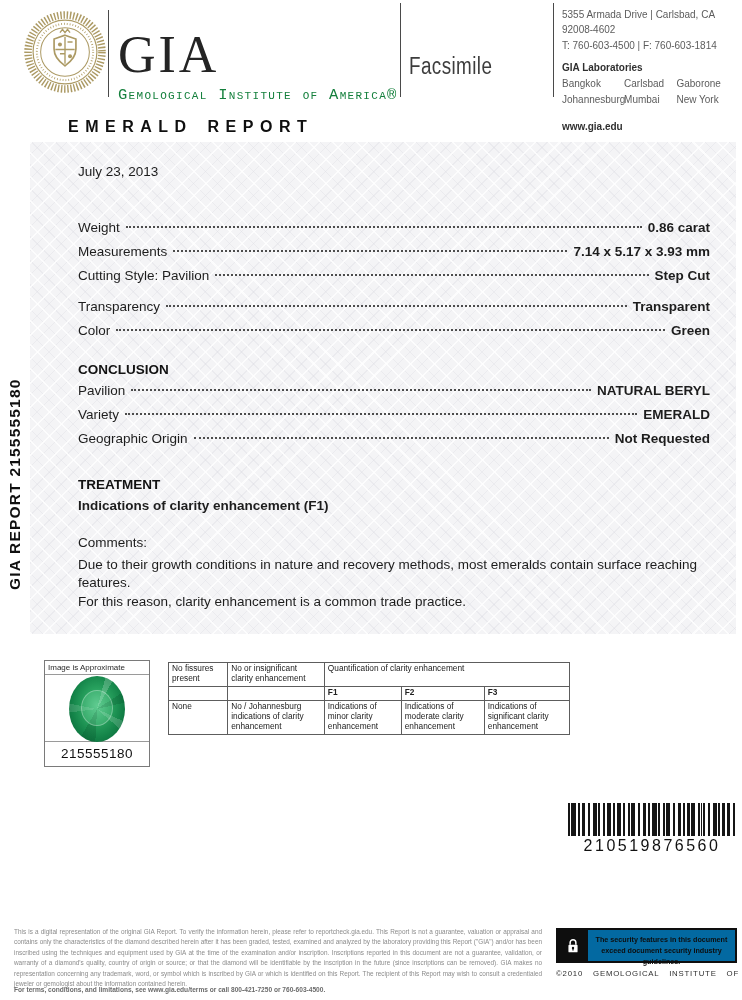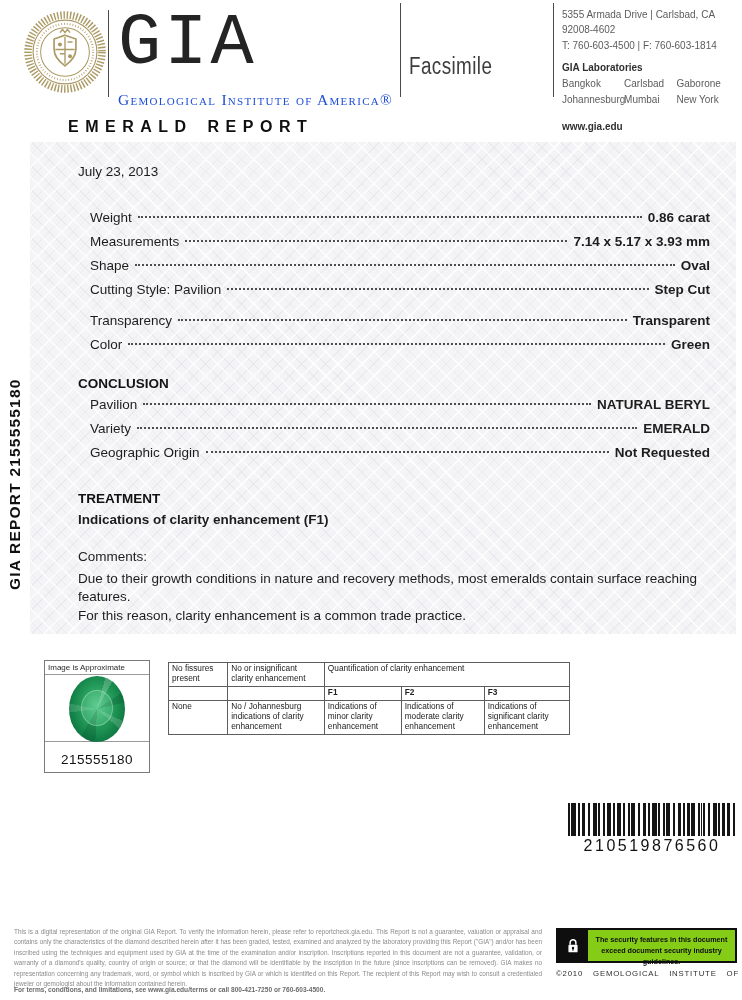--- a/index.html
+++ b/index.html
@@ -11,26 +11,26 @@
 
   
   .seal { position:absolute; left:23px; top:7px; width:84px; height:90px; }
   .vrule { position:absolute; width:1px; background:#4a4a4a; }
   .vrule1 { left:108px; top:10px; height:87px; }
   .vrule2 { left:400px; top:3px; height:94px; }
   .vrule3 { left:553px; top:3px; height:94px; }
 
   .gia-block { position:absolute; left:118px; top:8px; }
   .gia-big {
-    font-family:Liberation Mono, monospace; font-size:72px; line-height:1;
-    letter-spacing:3px; color:#242424;
+    font-family:Liberation Serif, serif; font-size:52px; line-height:1;
+    letter-spacing:3px; color:#242424;margin-top:21px;
   }
   .gia-sub {
-    font-family:Liberation Serif, serif; font-variant:small-caps;
-    font-size:15.5px; letter-spacing:1.3px; color:#1d4ed8; margin-top:11px;
+    font-family:Liberation Mono, monospace; font-variant:small-caps;
+    font-size:15.5px; letter-spacing:1.3px; color:#15803d; margin-top:5px;
   }
   .facsimile {
     position:absolute; left:409px; top:53px; font-size:23px; color:#3d3d3d;
     transform:scaleX(.82); transform-origin:left center; letter-spacing:0.5px;
   }
   .addr {
     position:absolute; left:562px; top:7px; width:180px; font-size:10.3px;
     color:#5c5c5c; line-height:1.5; transform:scaleX(.97); transform-origin:left top;
   }
   .addr .labs-title { font-weight:bold; color:#303030; margin-top:7px; }
@@ -53,22 +53,22 @@
   .panel {
     position:absolute; left:30px; top:142px; width:706px; height:492px;
     background-color:#f4f4f6;
     background-image:
       repeating-linear-gradient(45deg, rgba(255,255,255,.85) 0 1.5px, rgba(255,255,255,0) 1.5px 17px),
       repeating-linear-gradient(135deg, rgba(255,255,255,.85) 0 1.5px, rgba(255,255,255,0) 1.5px 17px),
       repeating-linear-gradient(45deg, rgba(214,214,222,.30) 0 1px, rgba(0,0,0,0) 1px 8.5px),
       repeating-linear-gradient(135deg, rgba(214,214,222,.30) 0 1px, rgba(0,0,0,0) 1px 8.5px);
     padding:22px 26px 0 48px; font-size:13.5px; color:#1d1d1d;
   }
-  .date-line { margin-bottom:31px; }
-  .spec-row { display:flex; align-items:baseline; height:24px;margin-left:12px; }
+  .date-line { margin-bottom:41px; }
+  .spec-row { display:flex; align-items:baseline; height:24px; }
   .spec-row .label { white-space:nowrap; }
   .spec-row .dots {
     flex:1 1 auto; border-bottom:2px dotted #4d4d4d; margin:0 6px;
     transform:translateY(-4px);
   }
   .spec-row .value { white-space:nowrap; font-weight:bold; }
   .gap6 { margin-top:7px; }
   .sec-heading { font-weight:bold; font-size:13.5px; margin:15px 0 6px; color:#121212; }
   .treat-text { font-weight:bold; }
   .comments-block { margin-top:21px; line-height:1.35; }
@@ -95,21 +95,21 @@
         rgba(0,60,30,.20) 168deg 195deg, rgba(0,0,0,0) 195deg 248deg,
         rgba(255,255,255,.13) 248deg 266deg, rgba(0,0,0,0) 266deg 360deg),
       radial-gradient(ellipse at 50% 45%, #54c487 0%, #27a05d 35%, #148449 62%, #0c6c3b 84%, #085a31 100%);
   }
   .gem::after {
     content:""; position:absolute; left:12px; top:14px; right:12px; bottom:16px;
     border-radius:50%; background:rgba(140,230,180,.22);
     border:1px solid rgba(255,255,255,.30);
   }
   .img-box .num {
-    font-size:13.5px; padding:10px 0 5px; letter-spacing:.5px; color:#111;
+    font-size:13.5px; padding:4px 0 5px; letter-spacing:.5px; color:#111;
     border-top:1px solid #9a9a9a;
   }
 
   
   .clarity { position:absolute; left:168px; top:662px; width:402px;
     border-collapse:collapse; font-size:8.3px; line-height:1.2; color:#222; }
   .clarity td {
     border:1px solid #5d5d5d; padding:1px 3px 2px; vertical-align:top;
     background:#fff;
   }
@@ -133,21 +133,21 @@
   .legal {
     position:absolute; left:14px; top:927px; width:528px; font-size:6.4px;
     color:#8b8b8b; line-height:1.62; text-align:justify;
   }
   .terms {
     position:absolute; left:14px; top:986px; width:528px; font-size:6.6px;
     font-weight:bold; color:#6b6b6b;
   }
   .sec-box {
     position:absolute; left:556px; top:928px; width:181px; height:35px;
-    border:2px solid #0e0e0e; background:#84cc16; display:flex; align-items:stretch;
+    border:2px solid #0e0e0e; background:#0369a1; display:flex; align-items:stretch;
   }
   .sec-ico {
     width:30px; background:#0e0e0e; display:flex; align-items:center; justify-content:center;
   }
   .sec-txt {
     flex:1; font-size:7.2px; font-weight:bold; color:#0e0e0e; text-align:center;
     padding:5px 5px; line-height:1.5;
   }
   .copyright {
     position:absolute; left:556px; top:969px; font-size:7.8px; color:#2e2e2e;
@@ -205,25 +205,20 @@
 
     <div class="spec-row">
       <span class="label">Weight</span>
       <span class="dots"></span>
       <span class="value">0.86 carat</span>
     </div>
     <div class="spec-row">
       <span class="label">Measurements</span>
       <span class="dots"></span>
       <span class="value">7.14 x 5.17 x 3.93 mm</span>
-    </div>
-    <div class="spec-row">
-      <span class="label">Shape</span>
-      <span class="dots"></span>
-      <span class="value">Oval</span>
     </div>
     <div class="spec-row">
       <span class="label">Cutting Style: Pavilion</span>
       <span class="dots"></span>
       <span class="value">Step Cut</span>
     </div>
     <div class="spec-row gap6">
       <span class="label">Transparency</span>
       <span class="dots"></span>
       <span class="value">Transparent</span>

